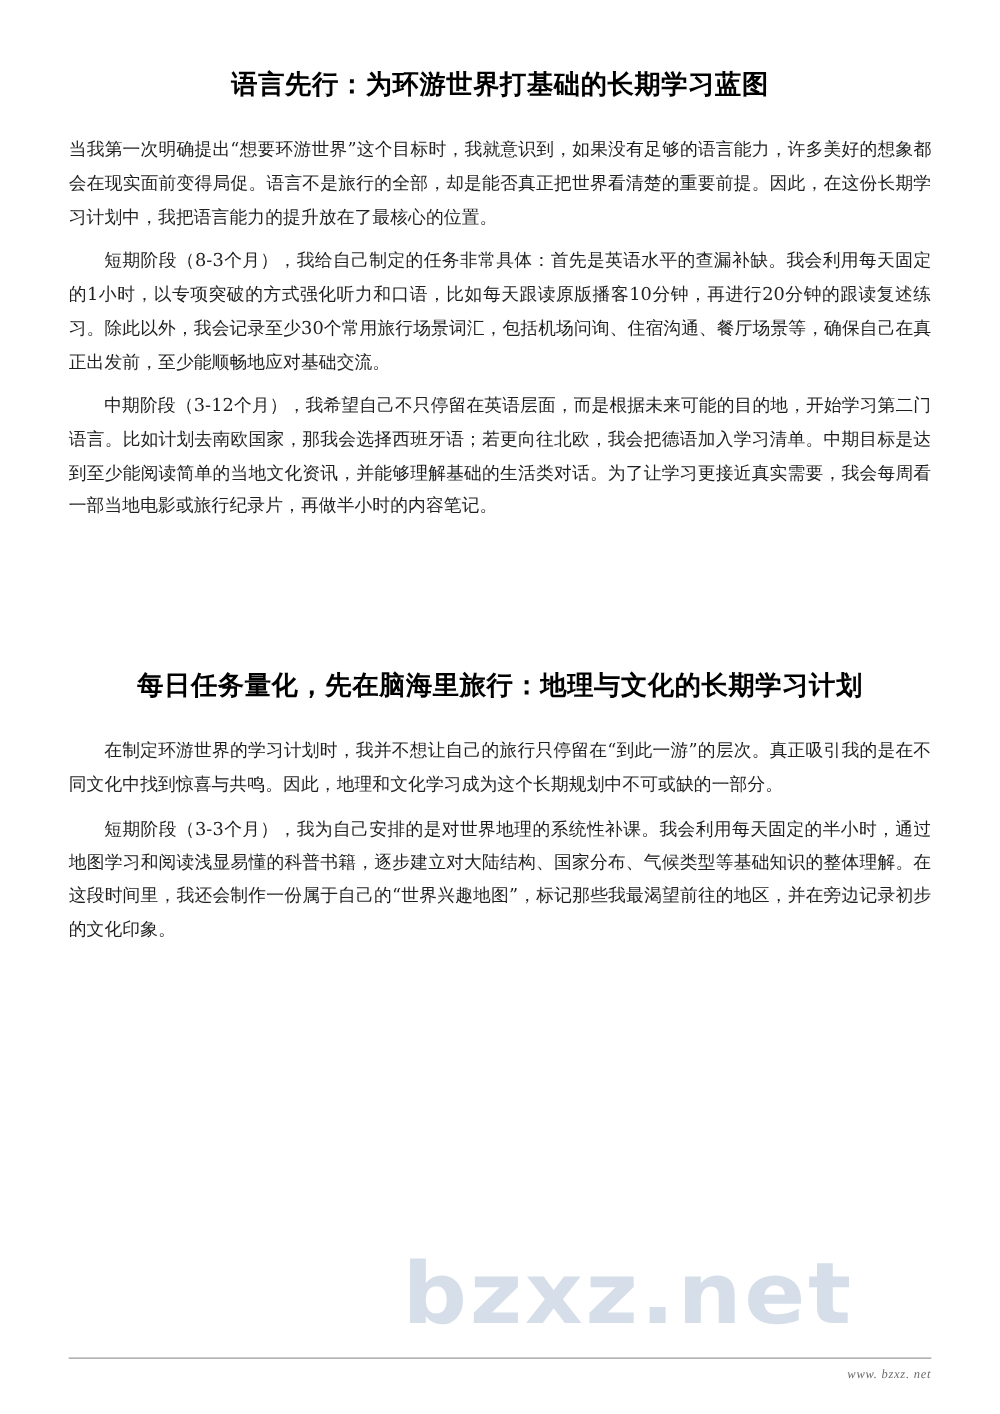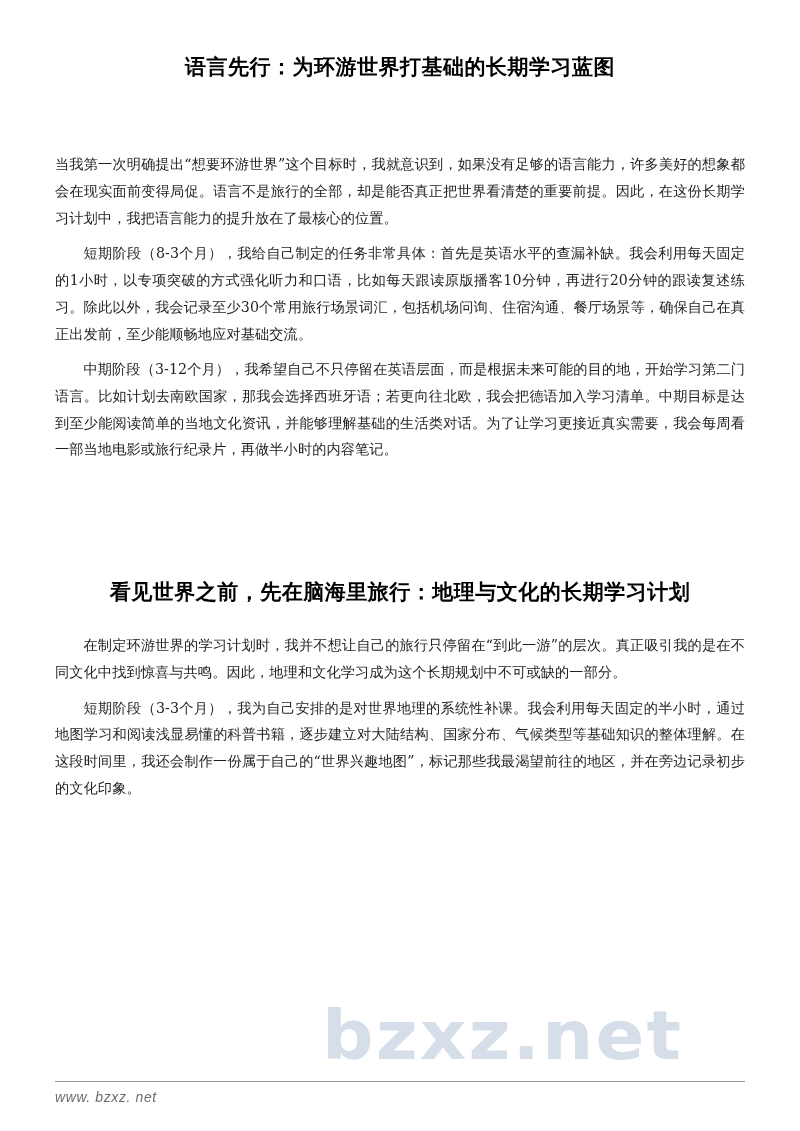--- a/index.html
+++ b/index.html
@@ -70,45 +70,45 @@
     font-size: 14.2px;
     line-height: 1.88;
     text-align: justify;
     text-justify: inter-ideograph;
     margin: 0;
     color: #1f1f1f;
     letter-spacing: .1px;
   }
 
   .para.indent { text-indent: 2em; }
-  .para.noindent { text-indent: 0; margin-top: 44px; }
+  .para.noindent { text-indent: 0; }
 
   .gap-title    { height: 26px; }
   .gap-para     { height: 9px; }
   .gap-article  { height: 96px; }
 
   
   .footer {
     position: absolute;
     left: 55px;
     right: 55px;
     bottom: 26px;
     z-index: 3;
   }
   .footer-rule {
     height: 0;
     border: 0;
     border-top: 1.6px solid #9a9a9a;
     margin: 0 0 7px 0;
   }
   .footer-url {
-    text-align: left;
-    font-family: Liberation Sans, sans-serif;
+    text-align: right;
+    font-family: Liberation Serif, serif;
     font-style: italic;
-    font-size: 14px;
+    font-size: 10px;
     letter-spacing: .6px;
     color: #6b6b6b;
   }
 </style>
 </head>
 <body>
 
 <div class="page">
 
   <div class="watermark">bzxz.net</div>
@@ -128,21 +128,21 @@
       <p class="para indent">中期阶段（3-12个月），我希望自己不只停留在英语层面，而是根据未来可能的目的地，开始学习第二门语言。比如计划去南欧国家，那我会选择西班牙语；若更向往北欧，我会把德语加入学习清单。中期目标是达到至少能阅读简单的当地文化资讯，并能够理解基础的生活类对话。为了让学习更接近真实需要，我会每周看一部当地电影或旅行纪录片，再做半小时的内容笔记。</p>
       <div class="gap-para"></div>
 
       <div class="gap-para"></div>
 
     </div>
 
     <div class="gap-article"></div>
 
     <div class="article-2">
-      <h1 class="doc-title">看见世界之前，先在脑海里旅行：地理与文化的长期学习计划</h1>
+      <h1 class="doc-title">每日任务量化，先在脑海里旅行：地理与文化的长期学习计划</h1>
       <div class="gap-title"></div>
 
       <p class="para indent">在制定环游世界的学习计划时，我并不想让自己的旅行只停留在“到此一游”的层次。真正吸引我的是在不同文化中找到惊喜与共鸣。因此，地理和文化学习成为这个长期规划中不可或缺的一部分。</p>
       <div class="gap-para"></div>
 
       <p class="para indent">短期阶段（3-3个月），我为自己安排的是对世界地理的系统性补课。我会利用每天固定的半小时，通过地图学习和阅读浅显易懂的科普书籍，逐步建立对大陆结构、国家分布、气候类型等基础知识的整体理解。在这段时间里，我还会制作一份属于自己的“世界兴趣地图”，标记那些我最渴望前往的地区，并在旁边记录初步的文化印象。</p>
       <div class="gap-para"></div>
 
     </div>
 

